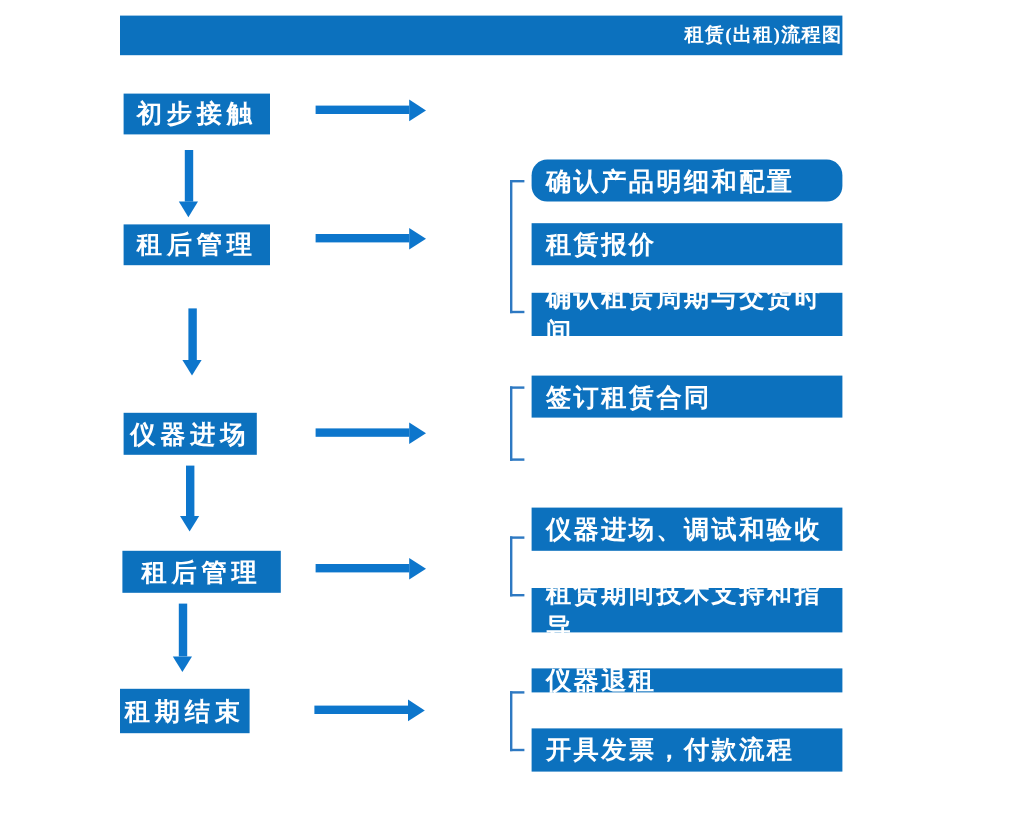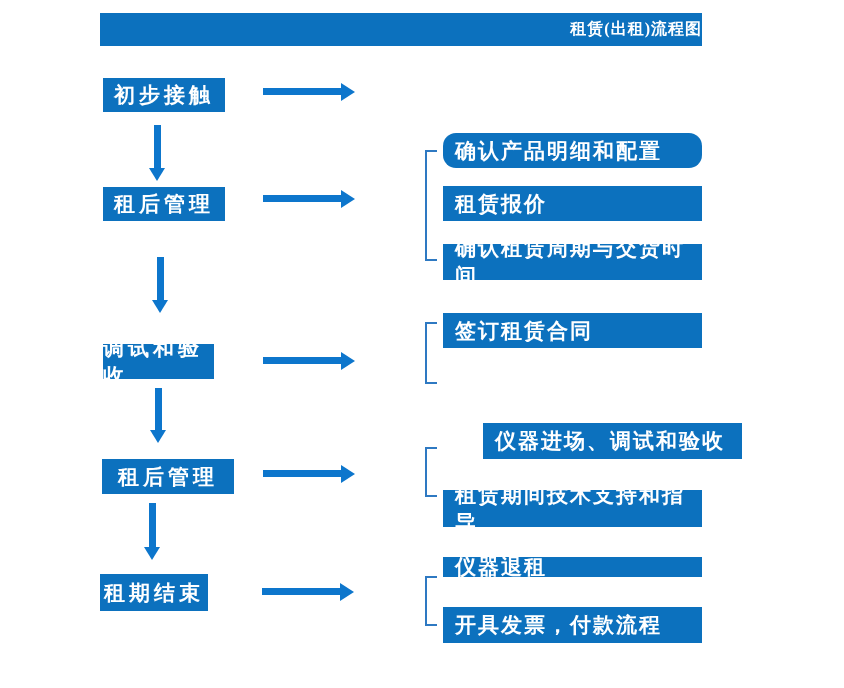--- a/index.html
+++ b/index.html
@@ -94,21 +94,21 @@
 <body>
 
 <div class="canvas">
 
   <div class="title-bar">
     <span>租赁(出租)流程图</span>
   </div>
 
   <div class="step" style="left:103px; top:78px;  width:122px; height:34px;">初步接触</div>
   <div class="step" style="left:103px; top:187px; width:122px; height:34px;">租后管理</div>
-  <div class="step" style="left:103px; top:344px; width:111px; height:35px;">调试和验收</div>
+  <div class="step" style="left:103px; top:344px; width:111px; height:35px;">仪器进场</div>
   <div class="step" style="left:102px; top:459px; width:132px; height:35px;">租后管理</div>
   <div class="step" style="left:100px; top:574px; width:108px; height:37px;text-align:right;">租期结束</div>
 
   <div class="varrow" style="left:149px; top:125px; height:56px;">
     <div class="shaft"></div>
     <div class="head"></div>
   </div>
   <div class="varrow" style="left:152px; top:257px; height:56px;">
     <div class="shaft"></div>
     <div class="head"></div>
@@ -148,19 +148,19 @@
   <div class="bracket" style="top:447px; height:50px;"></div>
   <div class="bracket" style="top:576px; height:50px;"></div>
 
 
   <div class="detail" style="top:133px; height:35px;border-radius:13px;">确认产品明细和配置</div>
   <div class="detail" style="top:186px; height:35px;">租赁报价</div>
   <div class="detail" style="top:313px; height:35px;">签订租赁合同</div>
 
   <div class="detail" style="top:244px; height:36px;">确认租赁周期与交货时间</div>
 
-  <div class="detail" style="top:423px; height:36px;margin-left:40px;">仪器进场、调试和验收</div>
+  <div class="detail" style="top:423px; height:36px;">仪器进场、调试和验收</div>
   <div class="detail" style="top:490px; height:37px;">租赁期间技术支持和指导</div>
 
   <div class="detail" style="top:557px; height:20px;">仪器退租</div>
   <div class="detail" style="top:607px; height:36px;">开具发票，付款流程</div>
 
 </div>
 
 </body></html>

